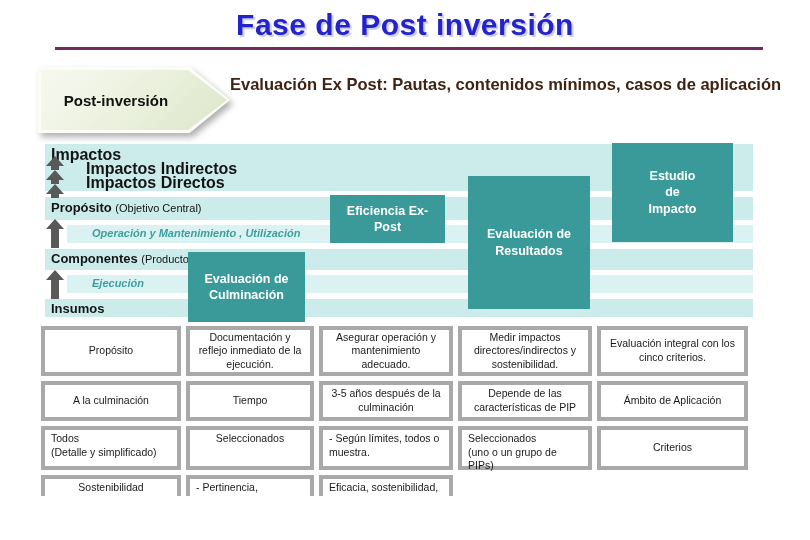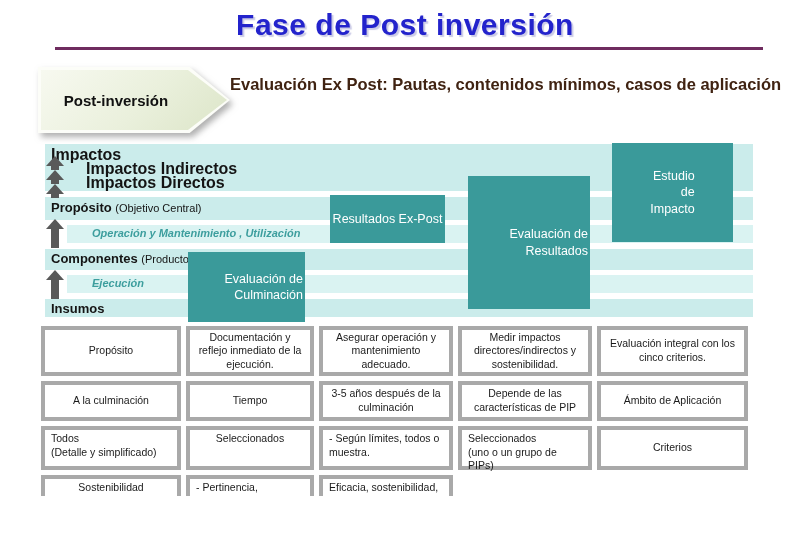--- a/index.html
+++ b/index.html
@@ -57,22 +57,22 @@
   .up-arrow{position:absolute;width:20px;}
   .up-arrow .head{
     width:0;height:0;margin:0 auto;
     border-left:9px solid transparent;border-right:9px solid transparent;
     border-bottom:10px solid #595959;
   }
   .up-arrow .shaft{width:8px;margin:0 auto;background:#595959;}
   
   .eval-box{
     position:absolute;background:#3a9a9a;color:#ffffff;
-    display:flex;align-items:center;justify-content:center;text-align:right;
-    font-size:12.5px;font-weight:normal;line-height:1.3;padding:2px;box-sizing:border-box;
+    display:flex;align-items:center;justify-content:center;text-align:center;
+    font-size:12.5px;font-weight:bold;line-height:1.3;padding:12px;box-sizing:border-box;
   }
   .pre{white-space:pre-line;}
   .box-culminacion{left:188px;top:252px;width:117px;height:70px;}
   .box-seguimiento{left:330px;top:195px;width:115px;height:48px;}
   .box-resultados{left:468px;top:176px;width:122px;height:133px;}
   .box-impacto{left:612px;top:143px;width:121px;height:99px;}
   
   .grid-table{
     position:absolute;left:41px;top:326px;
     display:grid;grid-template-columns:140px 128px 134px 134px 151px;
@@ -145,21 +145,21 @@
   <div class="up-arrow" style="left:45px;top:219px;">
     <div class="head"></div>
       <div class="shaft" style="height:19px;"></div>
   </div>
   <div class="up-arrow" style="left:45px;top:270px;">
     <div class="head"></div>
       <div class="shaft" style="height:19px;"></div>
   </div>
 
   <div class="eval-box box-culminacion">Evaluación de Culminación</div>
-  <div class="eval-box box-seguimiento">Resultados Ex-Post</div>
+  <div class="eval-box box-seguimiento">Eficiencia Ex-Post</div>
   <div class="eval-box box-resultados">Evaluación de Resultados</div>
   <div class="eval-box box-impacto pre">Estudio
 de
 Impacto</div>
 
   <div class="grid-table">
 
     <div class="cell">Propósito</div>
     <div class="cell">Documentación y reflejo inmediato de la ejecución.</div>
     <div class="cell">Asegurar operación y mantenimiento adecuado.</div>

